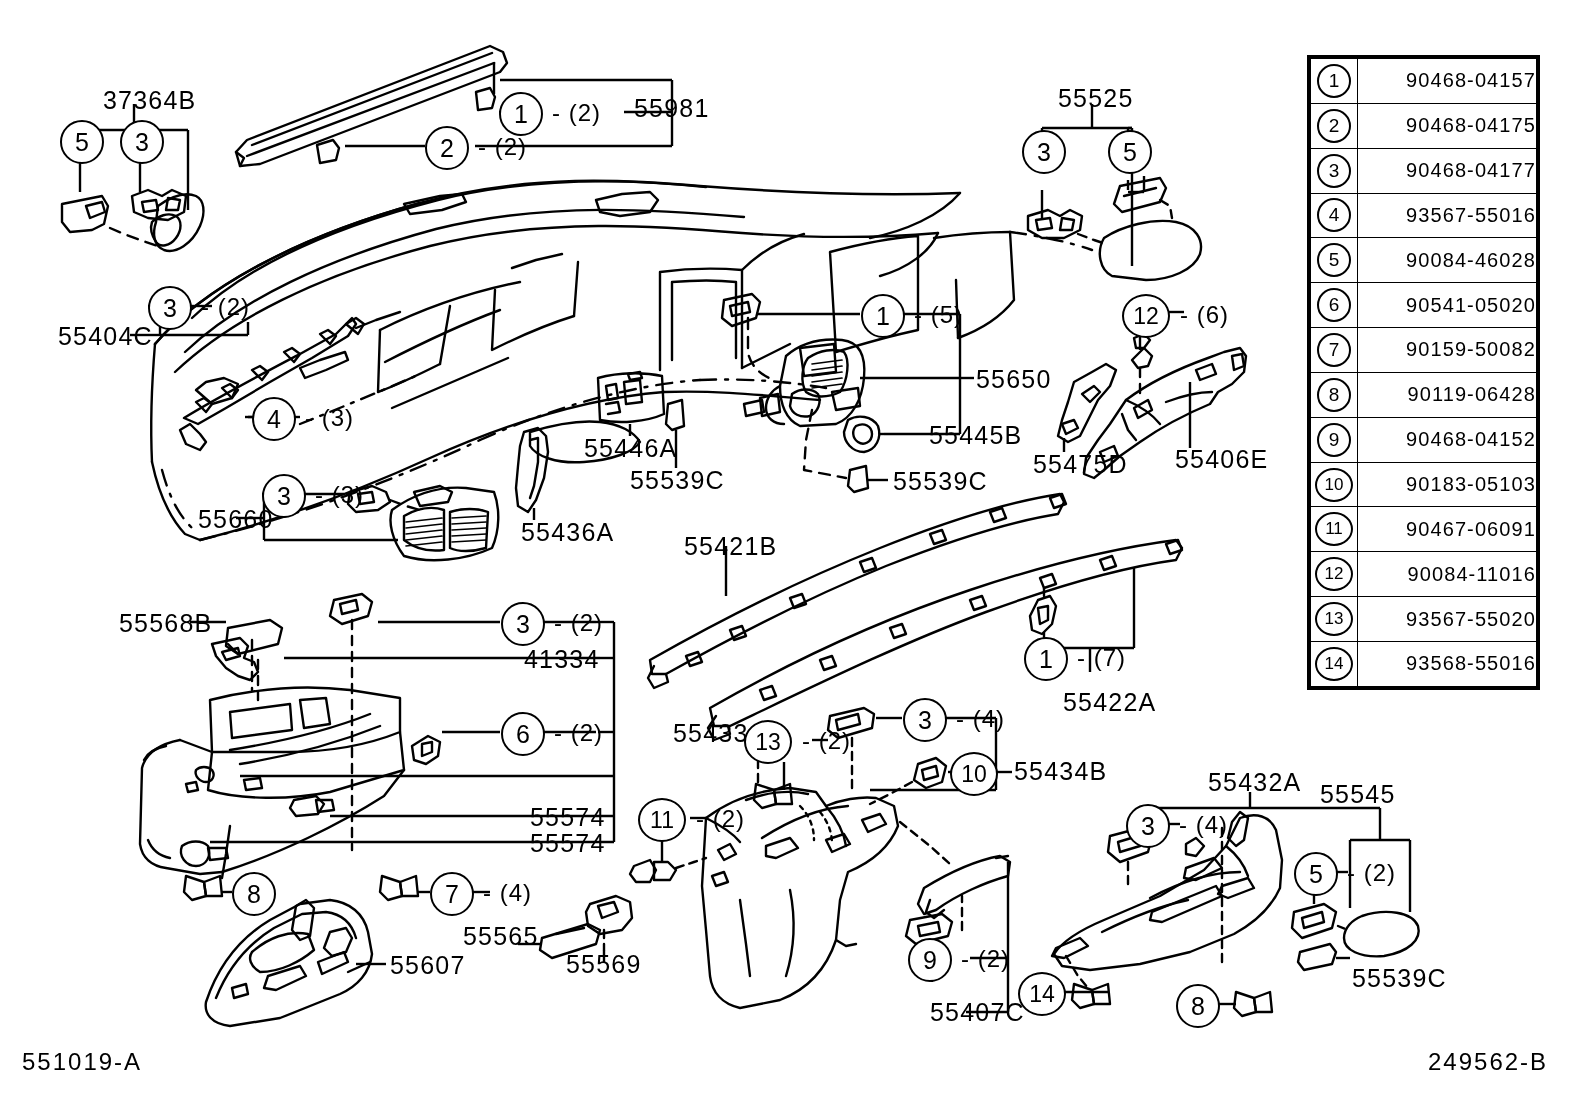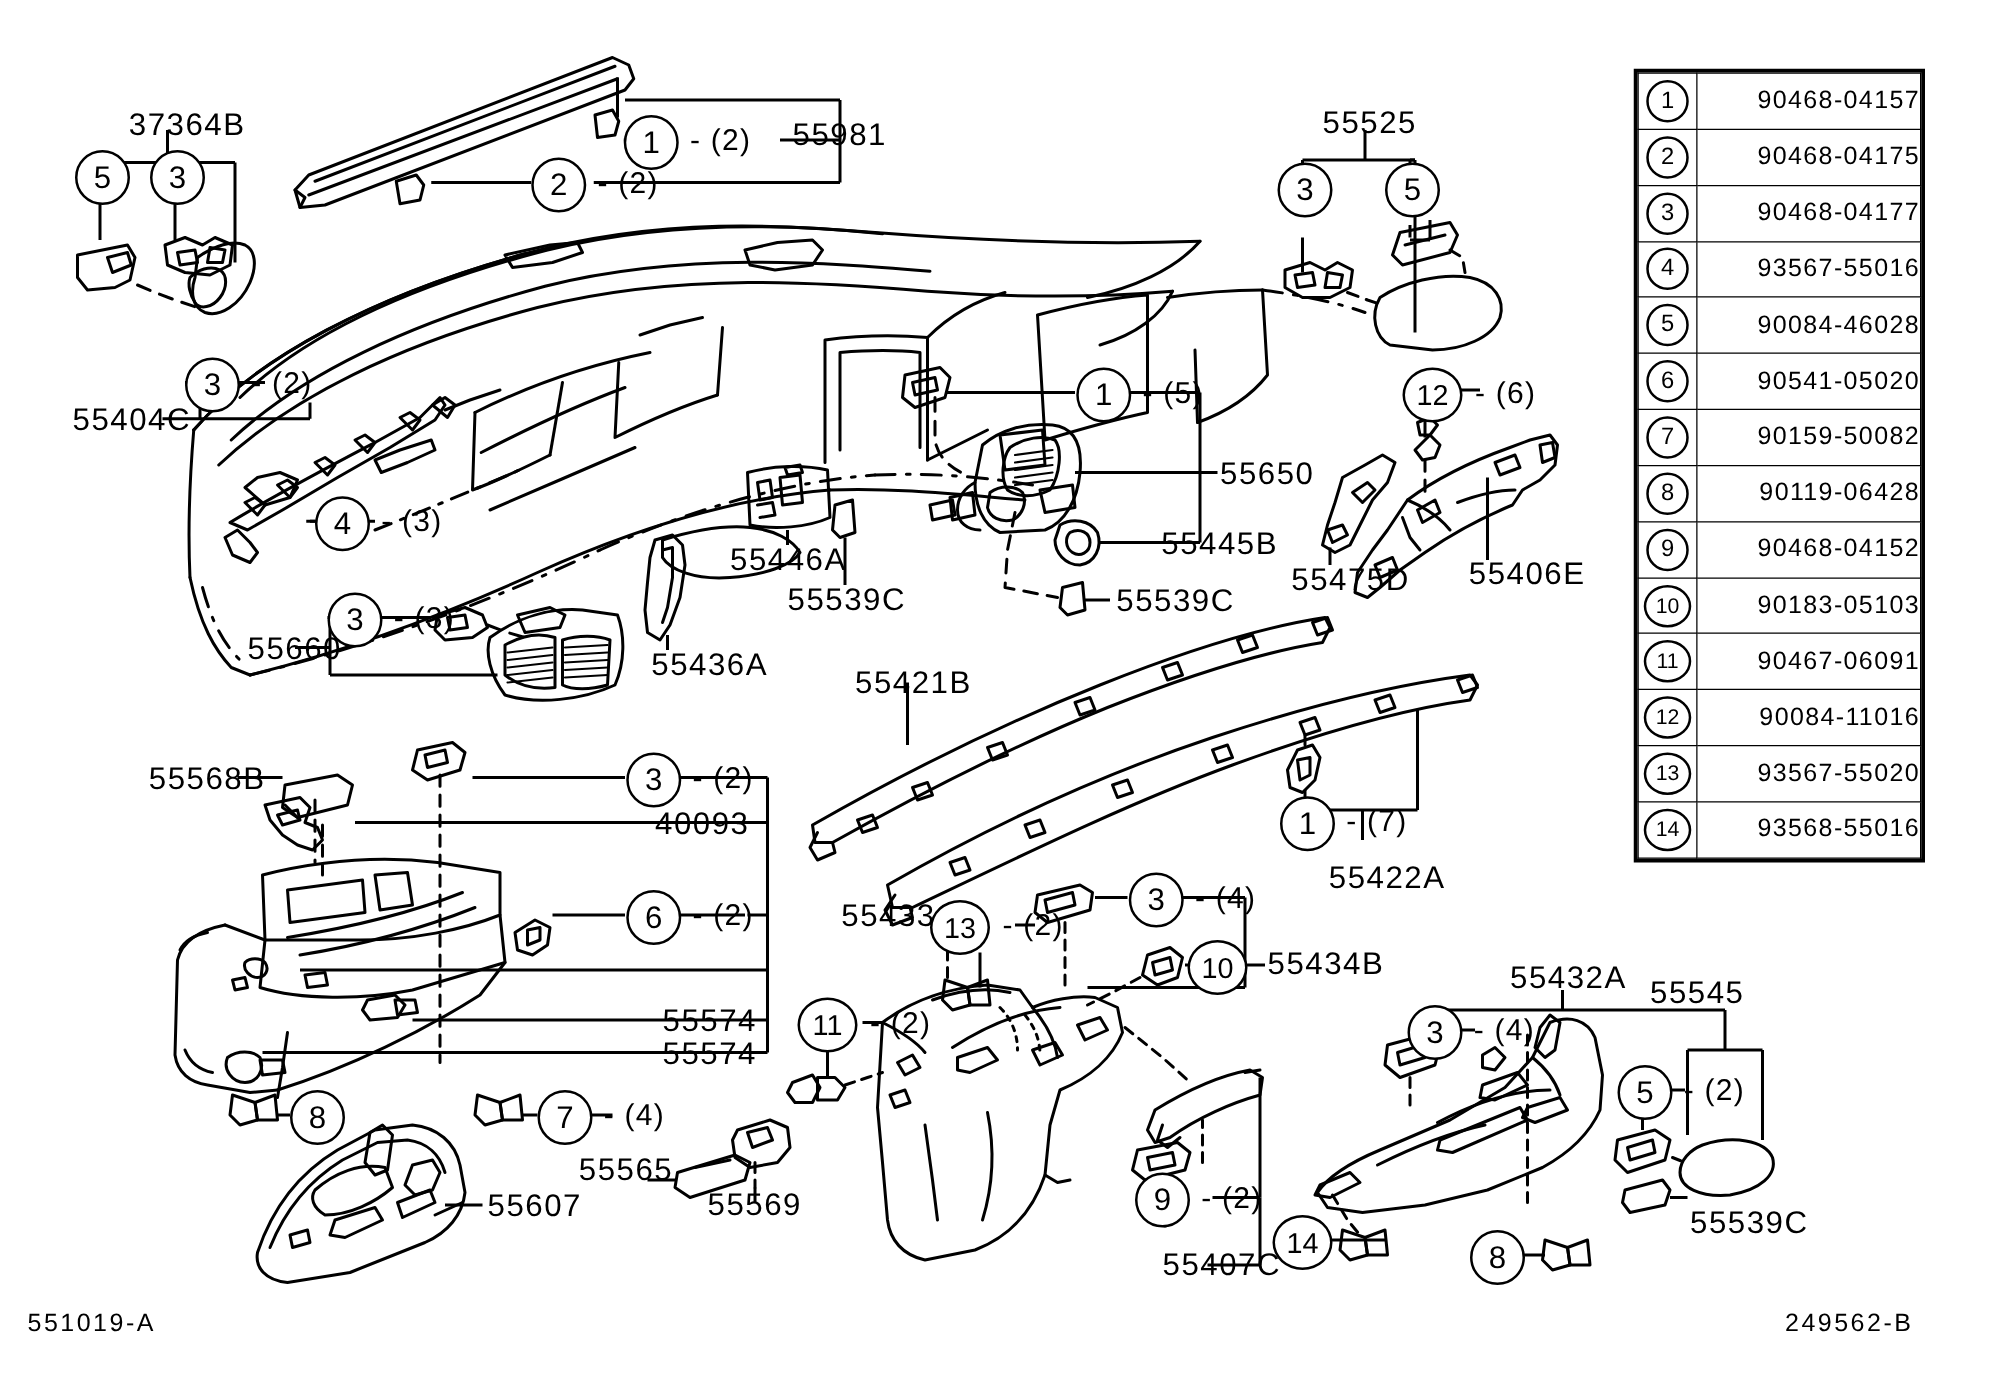--- a/index.html
+++ b/index.html
@@ -17,21 +17,21 @@
   #tbl{position:absolute;left:1307px;top:55px;width:233px;height:635px;
        border:3px solid #000;box-sizing:border-box;background:#fff;}
   #tbl table{border-collapse:collapse;width:100%;height:100%;table-layout:fixed;}
   #tbl td{border:1.6px solid #000;padding:0;text-align:center;vertical-align:middle;}
   #tbl td.c1{width:46px;}
   #tbl td.c2{font-size:20px;letter-spacing:1.1px;
              font-family:"Liberation Sans","DejaVu Sans",sans-serif;text-align:right;}
   .tcircle{display:inline-flex;align-items:center;justify-content:center;
            width:30px;height:30px;border:2px solid #000;border-radius:50%;font-size:19px;}
   .tcircle.two{width:34px;font-size:17px;}
-  .corner{position:absolute;font-size:20px;letter-spacing:2px;}
+  .corner{position:absolute;font-size:24px;letter-spacing:2px;}
 </style>
 </head>
 <body>
 
 <div id="stage">
 
   <svg class="layer" viewBox="0 0 1592 1099">
     <g fill="none" stroke="#000" stroke-width="2.4" stroke-linejoin="round" stroke-linecap="round">
 
       <g>
@@ -587,21 +587,21 @@
   <div class="lbl" style="left:630px;top:466px;">55539C</div>
   <div class="lbl" style="left:521px;top:518px;">55436A</div>
   <div class="lbl" style="left:976px;top:365px;">55650</div>
   <div class="lbl" style="left:889px;top:421px;margin-left:40px;">55445B</div>
   <div class="lbl" style="left:893px;top:467px;">55539C</div>
   <div class="lbl" style="left:1033px;top:450px;">55475D</div>
   <div class="lbl" style="left:1175px;top:445px;">55406E</div>
   <div class="lbl" style="left:684px;top:532px;">55421B</div>
   <div class="lbl" style="left:1063px;top:688px;">55422A</div>
   <div class="lbl" style="left:119px;top:609px;">55568B</div>
-  <div class="lbl" style="left:524px;top:645px;">40093</div>
+  <div class="lbl" style="left:524px;top:645px;">41334</div>
   <div class="lbl" style="left:633px;top:719px;padding-left:40px;">55433C</div>
   <div class="lbl" style="left:530px;top:803px;">55574</div>
   <div class="lbl" style="left:530px;top:829px;">55574</div>
   <div class="lbl" style="left:390px;top:951px;">55607</div>
   <div class="lbl" style="left:463px;top:922px;">55565</div>
   <div class="lbl" style="left:566px;top:950px;">55569</div>
   <div class="lbl" style="left:1014px;top:757px;">55434B</div>
   <div class="lbl" style="left:930px;top:998px;">55407C</div>
   <div class="lbl" style="left:1208px;top:768px;">55432A</div>
   <div class="lbl" style="left:1320px;top:780px;">55545</div>

